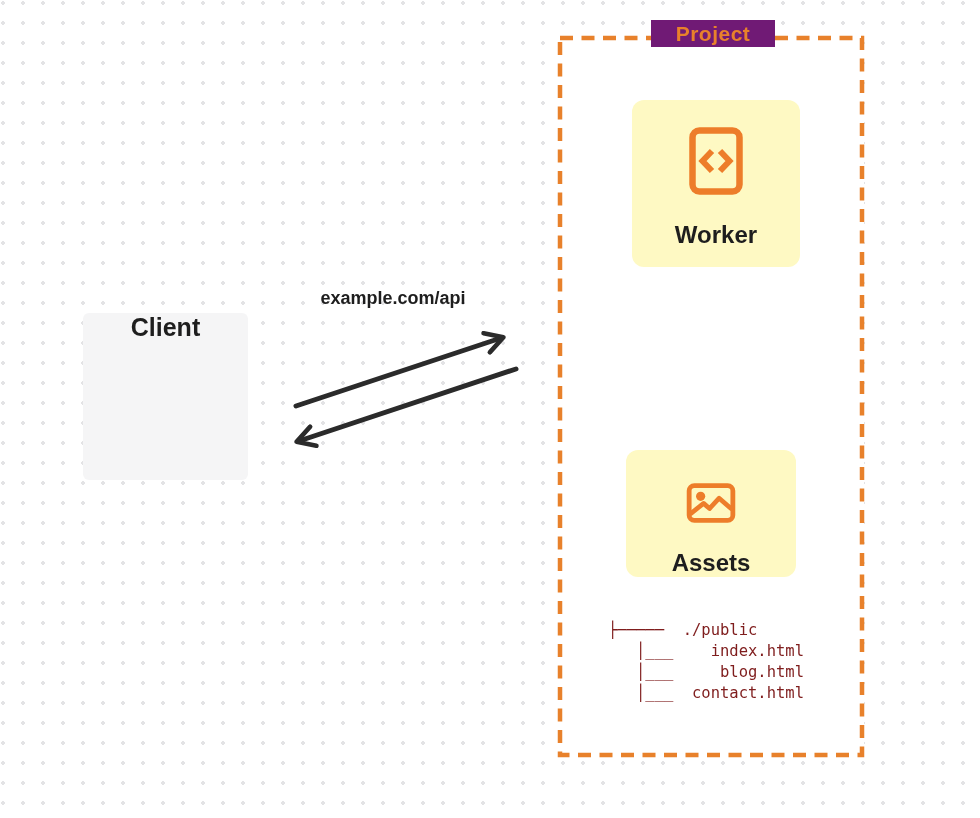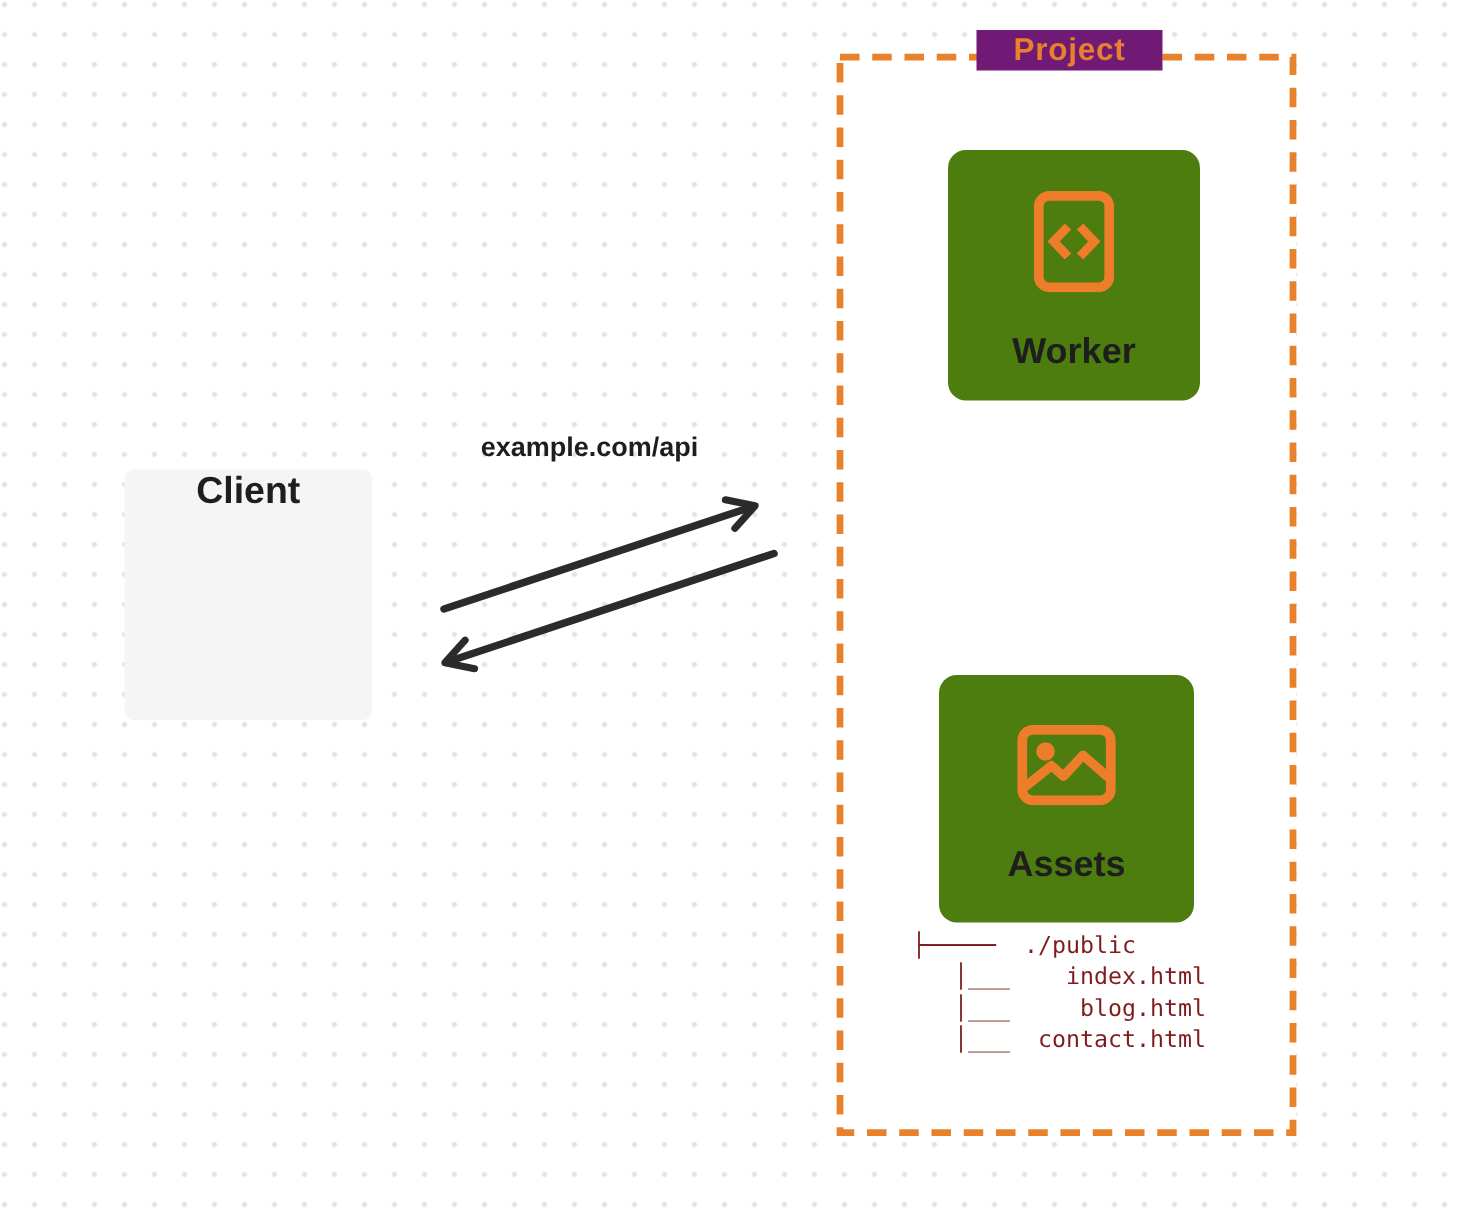--- a/index.html
+++ b/index.html
@@ -31,29 +31,29 @@
     text-align: center;
     line-height: 27px;
     font-size: 21px;
     font-weight: bold;
     letter-spacing: 0.5px;
     color: #E8812B;
   }
 
   
   .card {
-    background: #4d7c0f;
+    background: #fef9c3;
     border-radius: 12px;
     display: flex;
     flex-direction: column;
     align-items: center;
     text-align: center;
   }
   .worker-card { left: 632px; top: 100px; width: 168px; height: 167px; padding-top: 27px; box-sizing: border-box; }
-  .assets-card { left: 626px; top: 450px; width: 170px; height: 165px; padding-top: 33px; box-sizing: border-box; }
+  .assets-card { left: 626px; top: 450px; width: 170px; height: 127px; padding-top: 33px; box-sizing: border-box; }
   .card-label {
     margin-top: 26px;
     font-size: 24px;
     font-weight: bold;
     color: #1E1E1E;
   }
 
   
   .file-tree {
     left: 608px; top: 620px;

